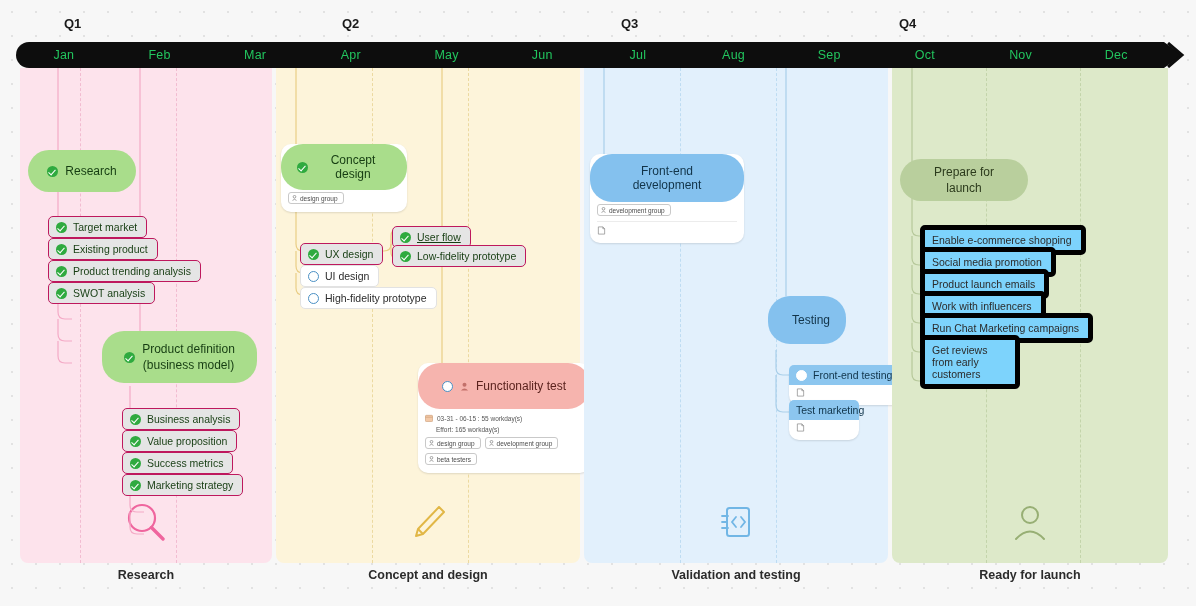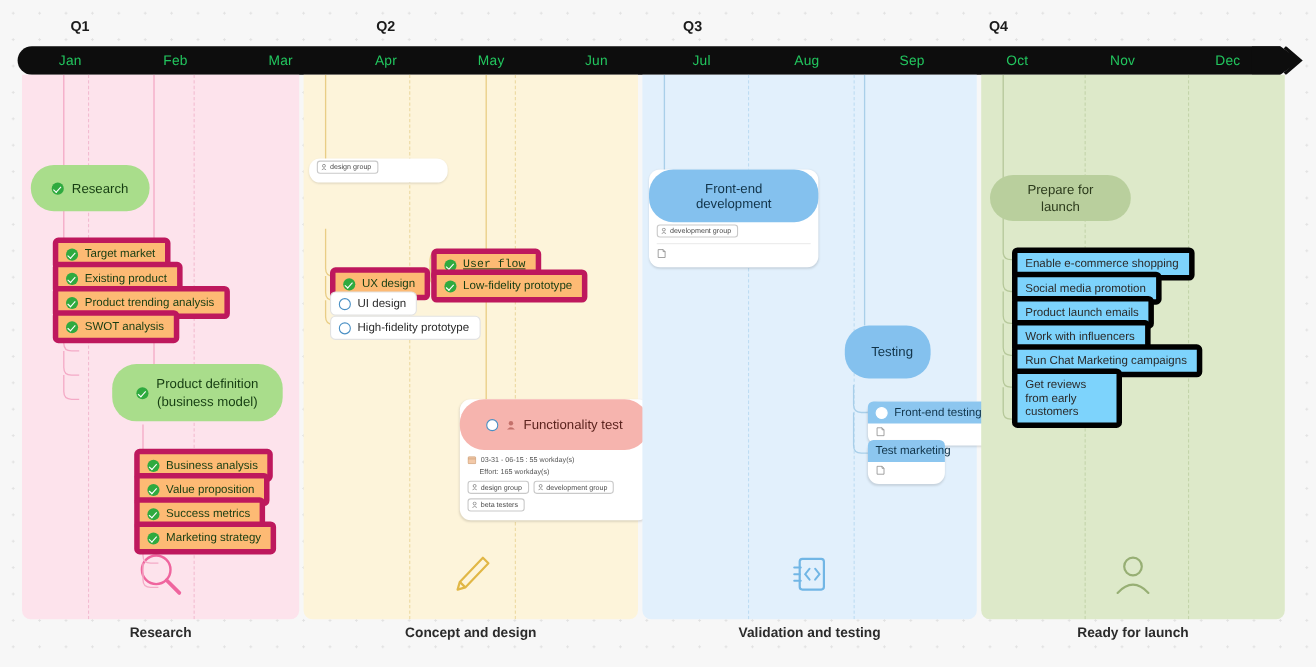--- a/index.html
+++ b/index.html
@@ -102,21 +102,21 @@
   }
 
   .sub {
     position: absolute;
     border-radius: 5px;
     padding: 4px 9px 4px 7px;
     font-size: 10.5px;
     display: flex; align-items: center; gap: 6px;
     white-space: nowrap;
   }
-  .sub.green  { background: #fdba74; color: #163d12; border: 5px solid #be185d; }
+  .sub.green  { background: #e5e5e5; color: #163d12; border: 1px solid #be185d; }
   .sub.white  { background: #ffffff; color: #2b2b2b; border: 1px solid #e2e2e2; }
   .sub.bluef  { background: #8cc6ef; color: #10344a; border: 1px solid #74b6e4; }
   .sub.plain  { background: #7dd3fc; color: #2b2b2b; border: 5px solid #000000; }
 
   .check {
     width: 11px; height: 11px; border-radius: 50%;
     background: #2faa3f; position: relative; flex: 0 0 auto;
   }
   .check::after {
     content: ""; position: absolute; left: 3px; top: 2px;
@@ -124,21 +124,21 @@
     border: solid #fff; border-width: 0 1.6px 1.6px 0;
     transform: rotate(42deg);
   }
   .circle-open {
     width: 11px; height: 11px; border-radius: 50%;
     border: 1.6px solid #4a90c4; background: #fff;
     flex: 0 0 auto;
   }
   .circle-open.white-fill { background: #ffffff; border-color: #ffffff; }
 
-  .link-text { text-decoration: underline; font-family: Liberation Mono, monospace; }
+  .link-text { text-decoration: underline; }
 
   .meta-row {
     display: flex; align-items: center; gap: 4px;
     padding: 2px 7px; font-size: 6.5px; color: #555;
     white-space: nowrap;
   }
   .tag {
     border: 1px solid #c9c9c9; border-radius: 3px;
     padding: 1.5px 5px 1.5px 3px;
     display: inline-flex; align-items: center; gap: 3px;
@@ -271,20 +271,24 @@
   <path d="M 20 0 V 80" fill="none" stroke="#e9cd85" stroke-width="1.2"></path>
   <path d="M 20 140 V 176 Q 20 183 27 183 H 34" fill="none" stroke="#e9cd85" stroke-width="1.2"></path>
   <path d="M 20 183 V 198 Q 20 205 27 205 H 34" fill="none" stroke="#e9cd85" stroke-width="1.2"></path>
   <path d="M 20 205 V 220 Q 20 227 27 227 H 34" fill="none" stroke="#e9cd85" stroke-width="1.2"></path>
   <path d="M 96 183 H 108 Q 115 183 115 176 V 168 Q 115 161 122 161 H 130" fill="none" stroke="#e9cd85" stroke-width="1.2"></path>
   <path d="M 115 176 V 184 Q 115 191 122 191 H 130" fill="none" stroke="#e9cd85" stroke-width="1.2"></path>
   <path d="M 166 0 V 296" fill="none" stroke="#e9cd85" stroke-width="1.2"></path>
 </svg>
 
 <div class="card-shell" style="left:281px; top:144px; width:126px">
+  <div class="pill-main green" style="height:46px">
+    <span class="check"></span>
+    <span>Concept design</span>
+  </div>
   <div class="tag-row">
     <span class="tag">
       <svg width="5" height="6" viewBox="0 0 6 7">
           <circle cx="3" cy="2" r="1.6" fill="none" stroke="#777" stroke-width=".8"></circle>
           <path d="M.6 6.4 Q3 3.6 5.4 6.4" fill="none" stroke="#777" stroke-width=".8"></path>
         </svg>
       <span>design group</span>
     </span>
   </div>
 </div>

